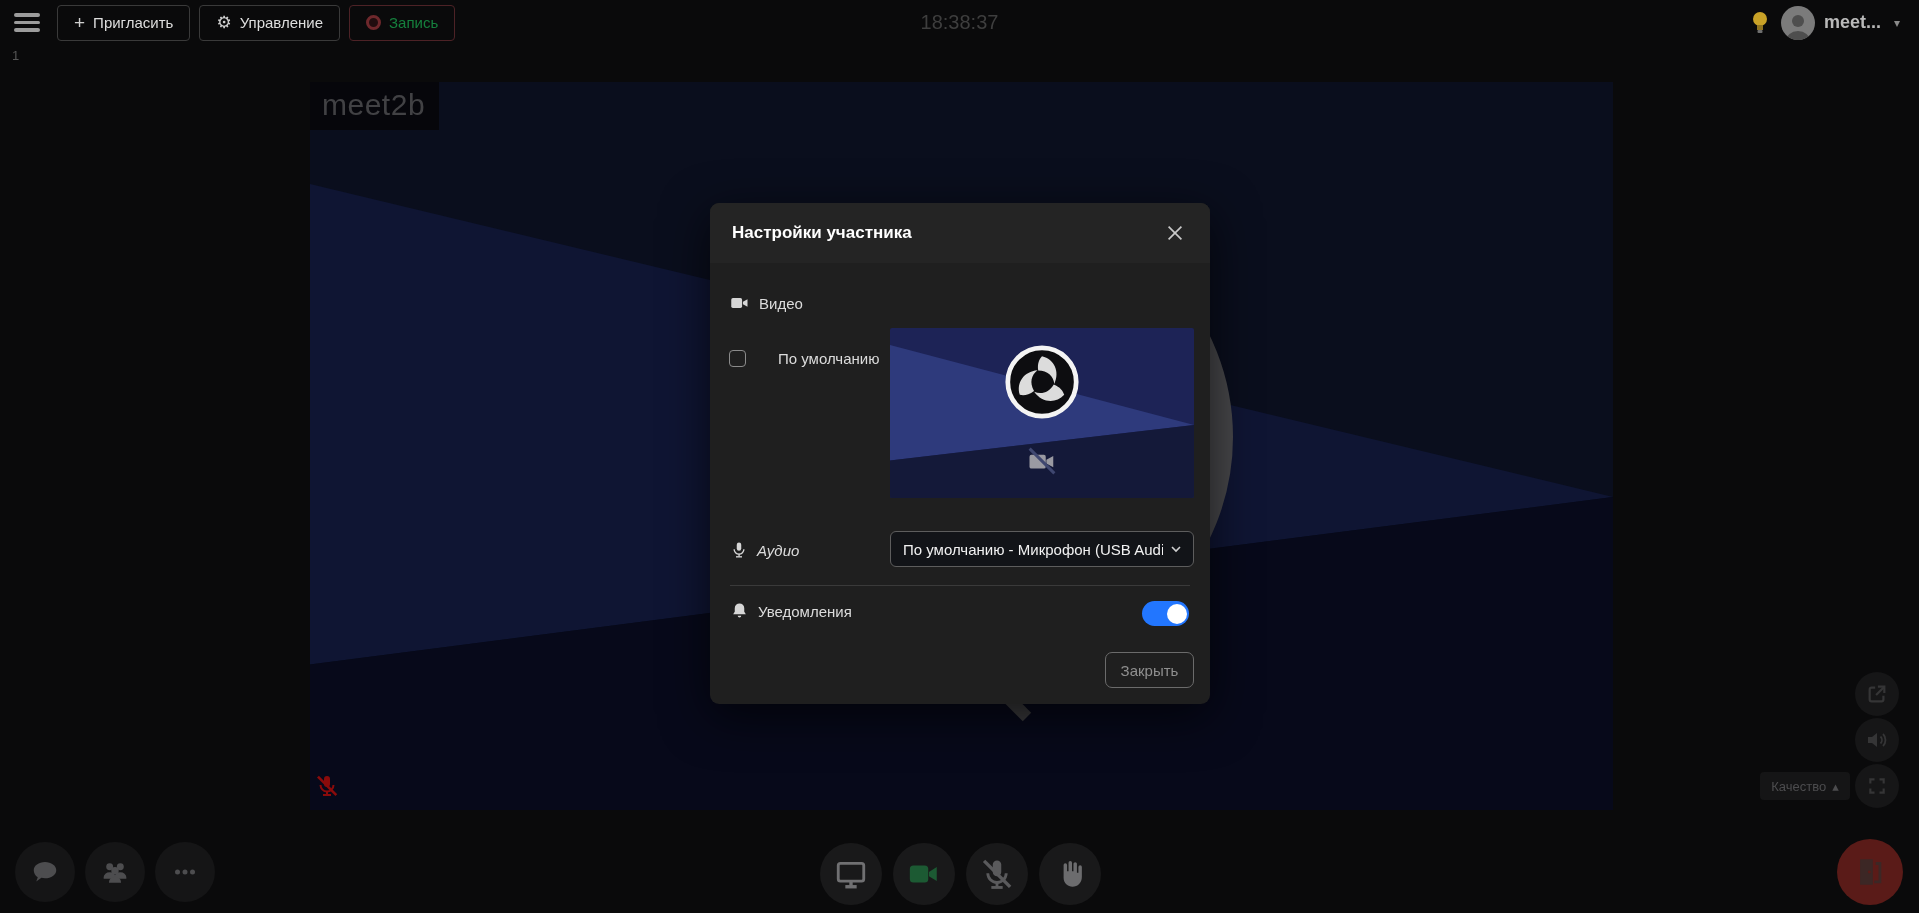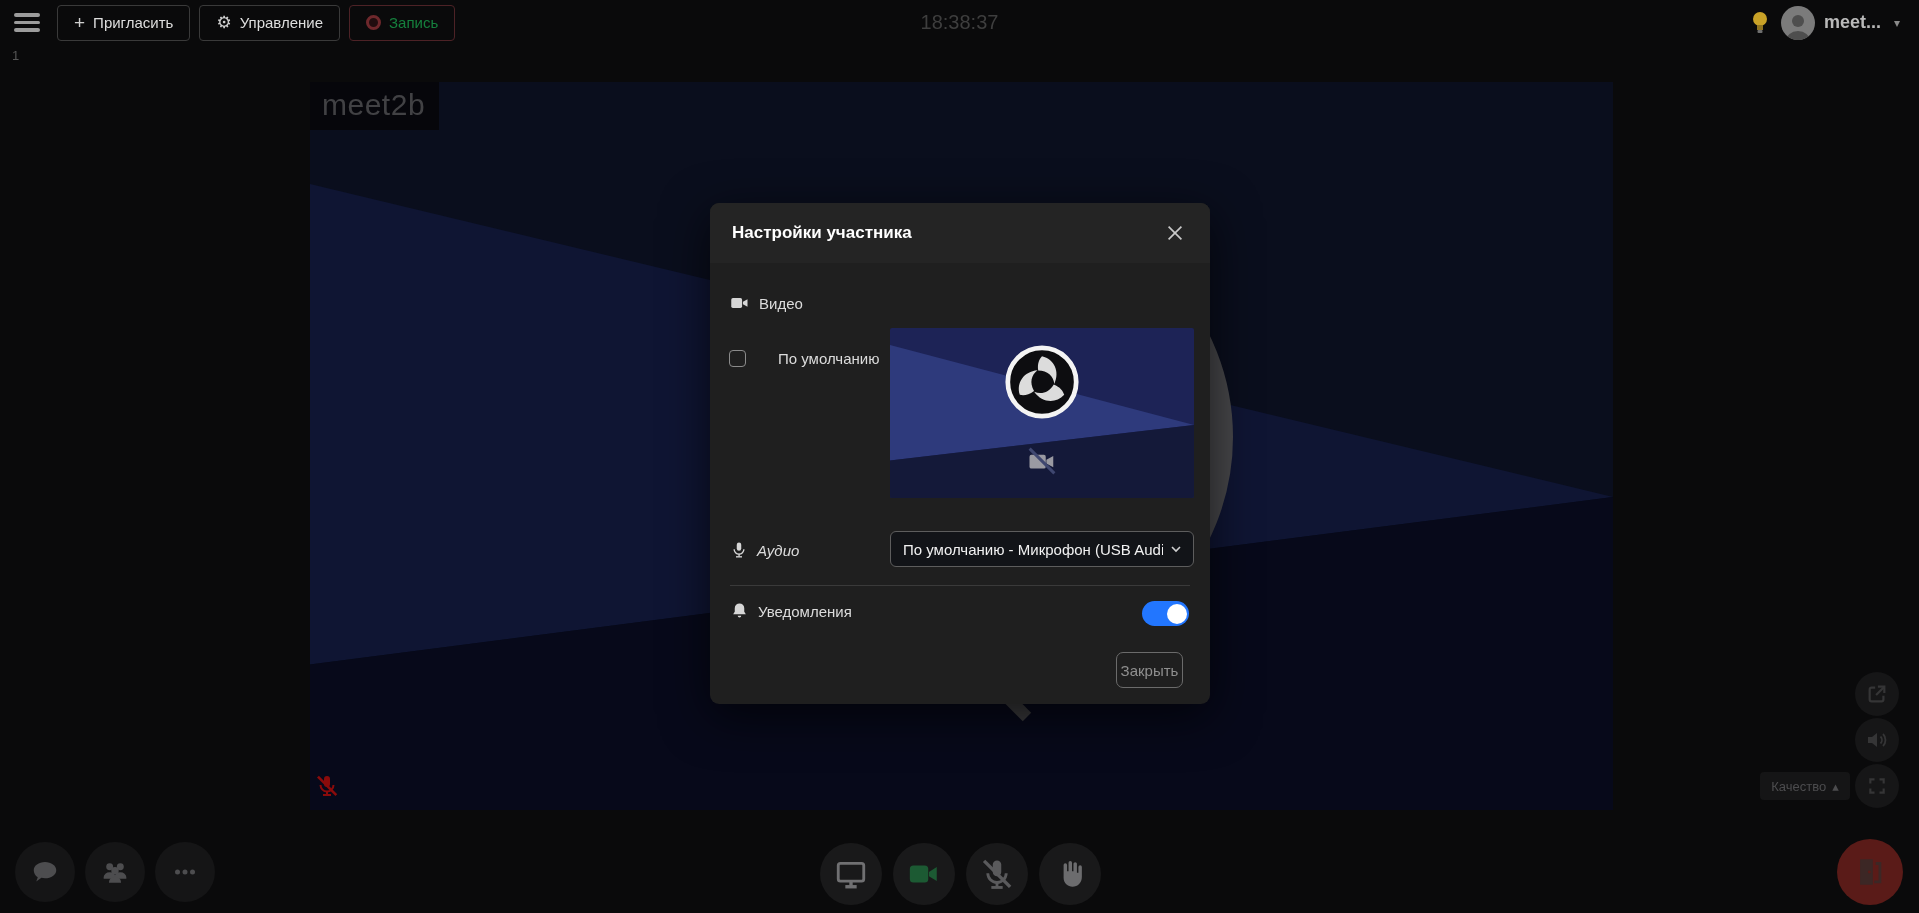--- a/index.html
+++ b/index.html
@@ -79,22 +79,22 @@
   .up-arrow { color:#efefef; margin-left:-2px; }
   .preview { position:absolute; left:180px; top:125px; width:304px; height:170px; background:#1d2356; overflow:hidden; border-radius:2px; }
   .pv-wedge { position:absolute; inset:0; background:#2e3a7c; clip-path:polygon(0 10%, 100% 57%, 0 78%); }
   .pv-bottom { position:absolute; inset:0; background:#141939; clip-path:polygon(0 78%, 100% 57%, 100% 100%, 0 100%); }
   .obs-logo { position:absolute; left:50%; top:32%; transform:translate(-50%,-50%); }
   .pv-camoff { position:absolute; left:50%; top:78%; transform:translate(-50%,-50%); color:#9a9aa2; }
   .m-divider { position:absolute; left:20px; right:20px; top:382px; height:1px; background:#3a3a3a; }
   .toggle { position:absolute; left:432px; top:398px; width:47px; height:25px; border-radius:13px; background:#2276ff;
             border:none; cursor:pointer; }
   .toggle .knob { position:absolute; right:2.5px; top:2.5px; width:20px; height:20px; border-radius:50%; background:#ffffff; }
-  .close-btn { position:absolute; left:395px; top:449px; width:67px; height:36px; background:transparent;
-               border:1px solid #6b6b6b; border-radius:7px; color:#8f8f8f; font-size:15px; font-family:inherit; cursor:pointer;margin-left:11px; }
+  .close-btn { position:absolute; left:395px; top:449px; width:89px; height:36px; background:transparent;
+               border:1px solid #6b6b6b; border-radius:7px; color:#8f8f8f; font-size:15px; font-family:inherit; cursor:pointer; }
 </style>
 </head>
 <body>
 
 <div class="page">
 
   <header class="topbar">
     <div class="tb-left">
       <button class="burger">
         <span></span>

